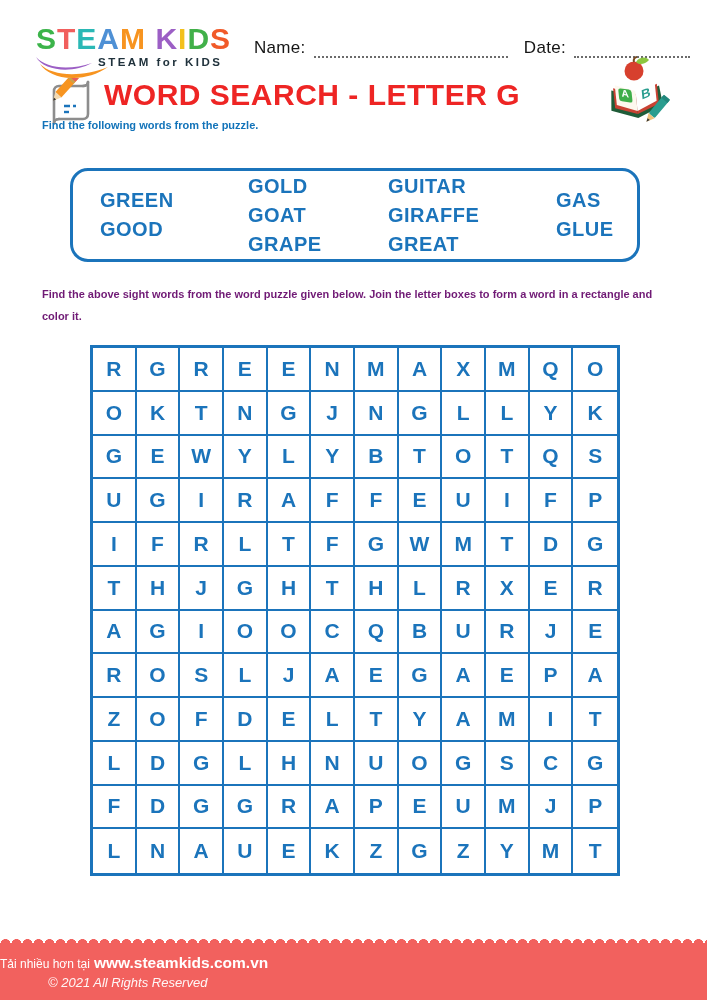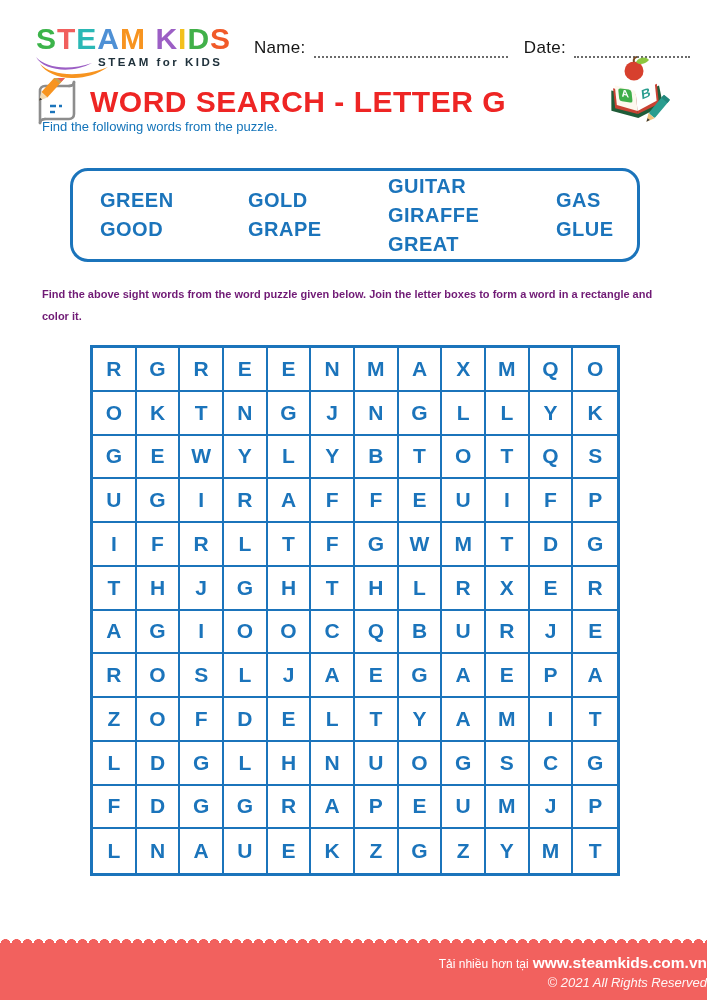--- a/index.html
+++ b/index.html
@@ -15,24 +15,24 @@
 
   .name-date { position:absolute; left:254px; top:38px; width:436px; display:flex; align-items:flex-end; font-size:17px; color:#161616; }
   .nd-label { font-weight:400; margin-right:8px; letter-spacing:0.3px; }
   .dotline { border-bottom:2px dotted #6b6b6b; height:15px; display:inline-block; }
   .dot-name { flex:1; margin-right:16px; }
   .dot-date { width:116px; }
 
   .abc-icon { position:absolute; left:602px; top:56px; }
 
   
-  .title-row { position:absolute; left:32px; top:78px; display:flex; align-items:center; }
+  .title-row { position:absolute; left:46px; top:78px; display:flex; }
   .title-icon { margin-right:8px; }
   .page-title { font-size:30px; font-weight:700; letter-spacing:0.5px; color:#ee2524; }
-  .subtitle { position:absolute; left:42px; top:119px; font-size:13px; font-weight:400; color:#1273b9; }
+  .subtitle { position:absolute; left:42px; top:119px; font-size:11px; font-weight:700; color:#1273b9; }
 
   
   .word-bank { position:absolute; left:70px; top:168px; width:570px; height:94px;
                border:3px solid #1b74bb; border-radius:18px; display:flex; padding:6px 17px 6px 27px; }
   .word-col { display:flex; flex-direction:column; justify-content:center; line-height:29px; }
   .word-col:nth-child(1){ width:148px; }
   .word-col:nth-child(2){ width:140px; }
   .word-col:nth-child(3){ width:168px; }
   .word-col:nth-child(4){ width:auto; }
   .word { font-size:20px; font-weight:600; color:#1b74bb; letter-spacing:0.5px; }
@@ -49,21 +49,21 @@
           display:flex; align-items:center; justify-content:center;
           font-size:21px; font-weight:700; color:#1b74bb; }
   .cell:nth-child(12n){ border-right:none; }
   .cell:nth-last-child(-n+12){ border-bottom:none; }
 
   
   .footer { position:absolute; left:0; bottom:0; width:707px; height:55px; background:#f2615e; color:#ffffff; }
   .scallops { position:absolute; left:0; top:-6px; width:707px; height:6px;
               background-image: radial-gradient(ellipse 5.5px 6px at 50% 100%, #f2615e 97%, rgba(242,97,94,0) 100%);
               background-size:11px 6px; background-repeat:repeat-x; }
-  .footer-inner { text-align:right; padding-top:9px; }
+  .footer-inner { text-align:left; padding-top:9px; }
   .f-line1 { font-size:12px; }
   .f-url { font-size:15.5px; font-weight:700; margin-left:4px; }
   .f-line2 { font-size:13px; font-style:italic; margin-top:3px; opacity:0.95;padding-left:48px; }
 </style>
 </head>
 <body>
 
 <div class="logo">
   <div class="logo-word"><span style="color: rgb(60, 180, 74);">S</span><span style="color: rgb(241, 95, 93);">T</span><span style="color: rgb(42, 184, 181);">E</span><span style="color: rgb(78, 144, 213);">A</span><span style="color: rgb(247, 148, 32);">M</span><span style="color: rgb(0, 0, 0);"> </span><span style="color: rgb(156, 95, 197);">K</span><span style="color: rgb(243, 192, 29);">I</span><span style="color: rgb(65, 176, 73);">D</span><span style="color: rgb(241, 90, 41);">S</span></div>
   <svg class="logo-swoosh" width="80" height="22" viewBox="0 0 80 22">
@@ -124,20 +124,21 @@
 
 <div class="subtitle">Find the following words from the puzzle.</div>
 
 <div class="word-bank">
     <div class="word-col">
       <div class="word">GREEN</div>
       <div class="word">GOOD</div>
     </div>
     <div class="word-col">
       <div class="word">GOLD</div>
+      <div class="word">GOAT</div>
       <div class="word">GRAPE</div>
     </div>
     <div class="word-col">
       <div class="word">GUITAR</div>
       <div class="word">GIRAFFE</div>
       <div class="word">GREAT</div>
     </div>
     <div class="word-col">
       <div class="word">GAS</div>
       <div class="word">GLUE</div>

